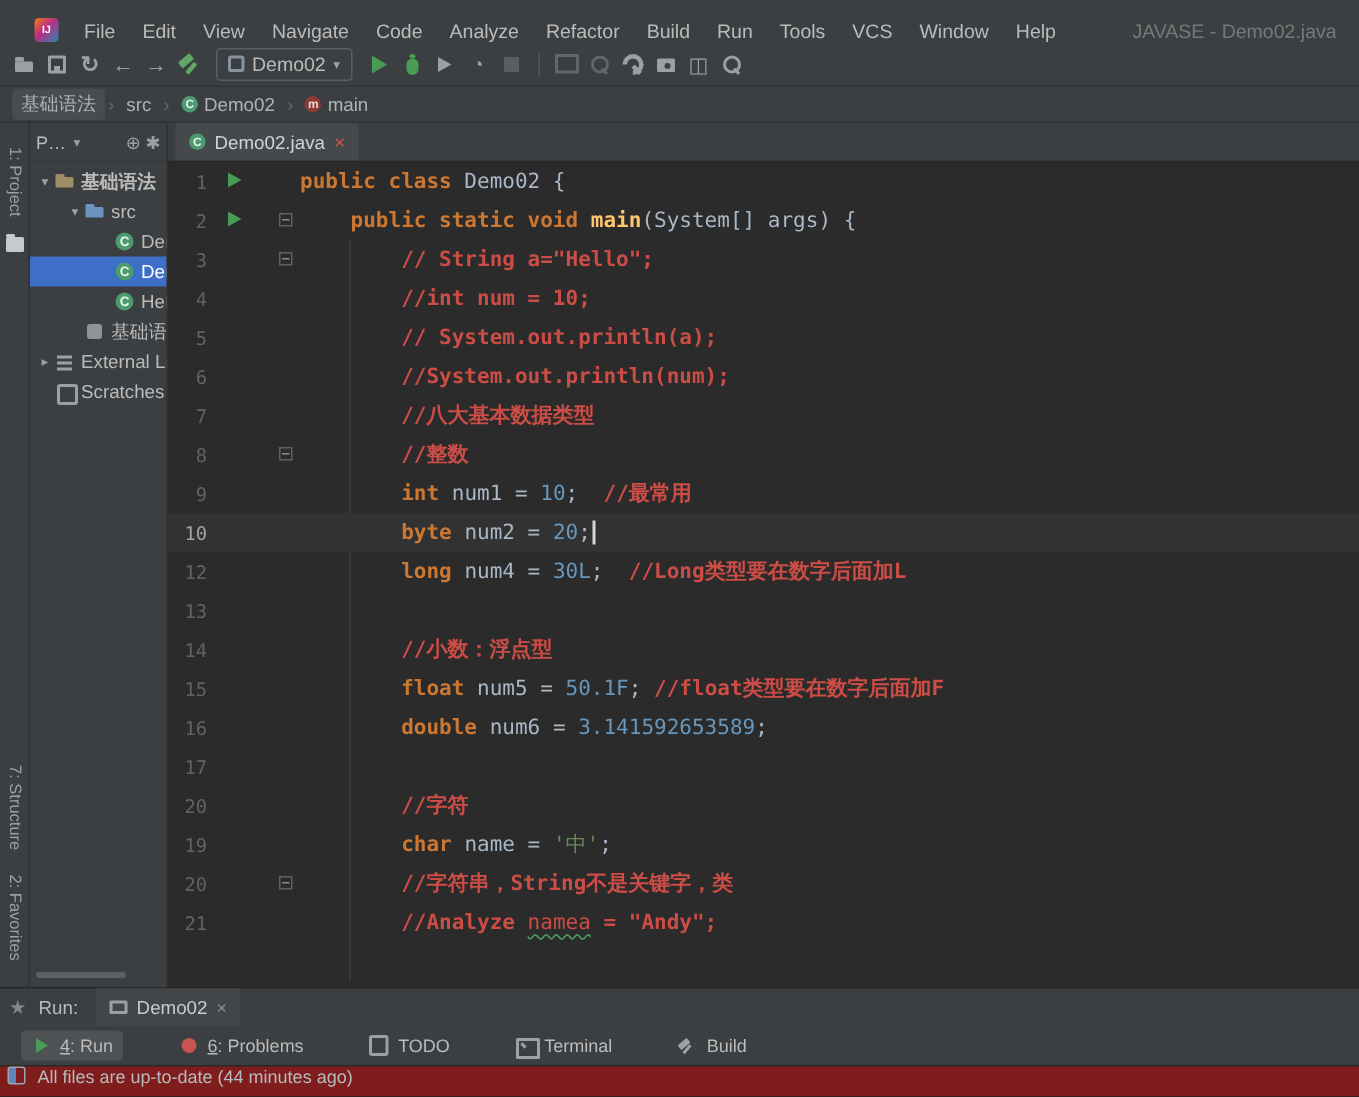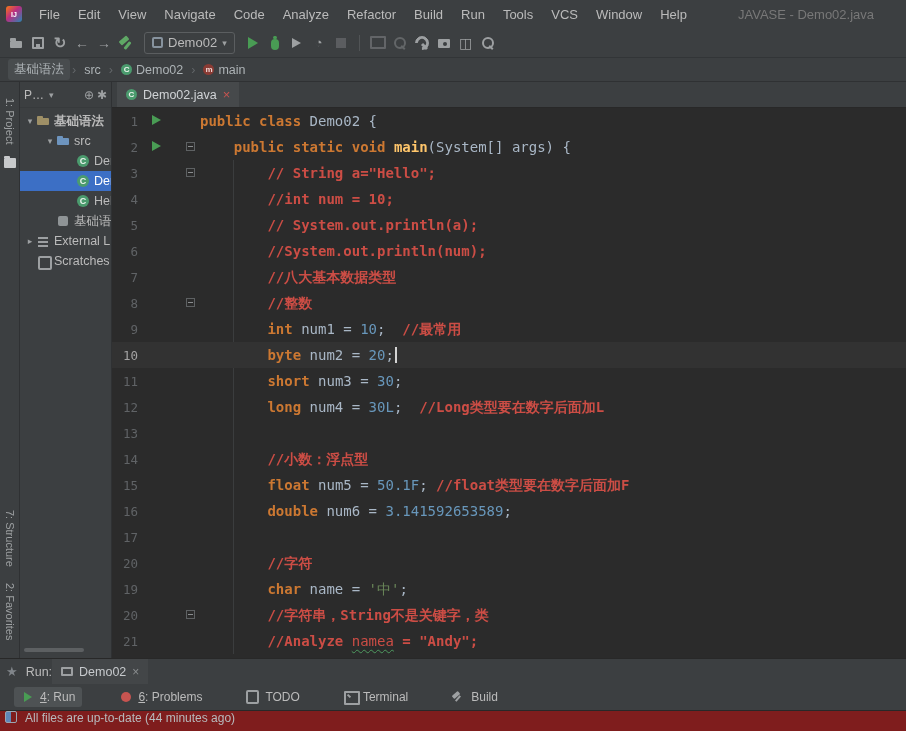--- a/index.html
+++ b/index.html
@@ -6,21 +6,21 @@
     --c-kw:#cc7832; --c-cm:#cc4d45; --c-num:#6897bb; --c-str:#6a8759;
     --c-fn:#ffc66b; --c-pl:#a9b7c6; --c-sel:#3c6fc5; --c-green:#499c54; --c-red:#c75450;
   }
   *{box-sizing:border-box;margin:0;padding:0}
   html,body{background:#1e1e1e}
   .app{position:relative;width:906px;height:731px;overflow:hidden;background:#2b2b2b;
        font-family:"Liberation Sans",sans-serif;color:#bbbbbb;font-size:13px;-webkit-font-smoothing:antialiased}
   .abs{position:absolute;left:0;right:0}
 
   
-  .menubar{top:0;height:28px;background:#3c3f41;display:flex;align-items:center;padding-left:6px}
+  .menubar{top:0;height:28px;background:#3c3f41;display:flex;align-items:flex-end;padding-left:23px}
   .logo{width:16px;height:16px;border-radius:3px;margin-right:8px;flex:none;
         background:linear-gradient(135deg,#f97a12,#b92d82 45%,#2788b5);display:flex;align-items:center;justify-content:center;
         color:#fff;font-size:7px;font-weight:bold}
   .menu-item{padding:4px 9px;color:#bbbbbb;cursor:default}
   .win-title{margin-left:42px;color:#787878}
 
   
   .toolbar{top:28px;height:30px;background:#3c3f41;display:flex;align-items:center;padding-left:6px;gap:2px;border-bottom:1px solid #323537}
   .ic{width:20px;height:20px;position:relative;display:inline-flex;align-items:center;justify-content:center;
       border-radius:3px;color:#9da0a2;flex:none;cursor:default}
@@ -119,29 +119,29 @@
   .s-cmu{color:var(--c-cm);font-weight:normal;text-decoration:underline wavy #4e9a5f;text-decoration-thickness:1px;text-underline-offset:3px}
   .s-num{color:var(--c-num)}
   .s-str{color:var(--c-str)}
   .s-fn{color:var(--c-fn);font-weight:bold}
   .s-pl{color:var(--c-pl)}
   .caret{display:inline-block;width:2px;height:16px;background:#d4d4d4;vertical-align:text-bottom;margin-left:1px}
 
   
   .run-row{top:658px;height:26px;background:#3c3f41;border-top:1px solid #282828;display:flex;align-items:center}
   .fav-star{color:#80858a;font-size:13px;margin:0 8px 0 6px;cursor:pointer}
-  .run-label{color:#bbbbbb;font-size:12.5px;cursor:default}
+  .run-label{color:#bbbbbb;font-size:12.5px;margin-right:12px;cursor:default}
   .run-tab{display:flex;align-items:center;gap:6px;height:100%;padding:0 9px;background:#434648;cursor:default}
   .rt-icon{width:12px;height:9px;border:2px solid #9da0a2;border-radius:1px;flex:none}
   .rt-label{font-size:12.5px;color:#c7cacd}
   .rt-close{color:#8a8d8f;font-size:12px;cursor:pointer}
 
   
   .bottom-bar{top:684px;height:26px;background:#3c3f41;display:flex;align-items:center;gap:30px;padding-left:14px;font-size:12px}
-  .bb-item{display:flex;gap:6px;padding:3px 7px;border-radius:3px;cursor:pointer;color:#bbbbbb}
+  .bb-item{display:flex;align-items:center;gap:6px;padding:3px 7px;border-radius:3px;cursor:pointer;color:#bbbbbb}
   .bb-item.active{background:#4e5254}
   .mn{text-decoration:underline}
   .bic{width:13px;height:13px;position:relative;display:inline-flex;align-items:center;justify-content:center;flex:none}
   .bic-play::before{content:"";width:0;height:0;border-left:8px solid var(--c-green);border-top:5px solid transparent;border-bottom:5px solid transparent}
   .bic-error::before{content:"";width:10px;height:10px;border-radius:50%;background:var(--c-red)}
   .bic-todo::before{content:"";width:10px;height:10px;border:2px solid #9da0a2;border-radius:2px}
   .bic-terminal::before{content:"";position:absolute;left:0;top:1px;width:12px;height:10px;border:2px solid #9da0a2;border-radius:1px}
   .bic-terminal::after{content:"";position:absolute;left:3px;top:5px;width:4px;height:2px;background:#9da0a2;transform:rotate(45deg)}
   .bic-hammer::before{content:"";position:absolute;left:0;top:3px;width:8px;height:4px;background:#9da0a2;border-radius:1px;transform:rotate(-40deg)}
   .bic-hammer::after{content:"";position:absolute;left:5px;top:5px;width:2px;height:7px;background:#9da0a2;transform:rotate(40deg)}
@@ -343,25 +343,20 @@
             <span class="ln">9</span>
             <span class="gut"></span>
             <span class="codetext"><span class="s-pl">        </span><span class="s-kw">int</span><span class="s-pl"> num1 = </span><span class="s-num">10</span><span class="s-pl">;  </span><span class="s-cm">//最常用</span></span>
           </div>
           <div class="code-row current">
             <span class="ln">10</span>
             <span class="gut"></span>
             <span class="codetext"><span class="s-pl">        </span><span class="s-kw">byte</span><span class="s-pl"> num2 = </span><span class="s-num">20</span><span class="s-pl">;</span><span class="caret"></span></span>
           </div>
           <div class="code-row">
-            <span class="ln">11</span>
-            <span class="gut"></span>
-            <span class="codetext"><span class="s-pl">        </span><span class="s-kw">short</span><span class="s-pl"> num3 = </span><span class="s-num">30</span><span class="s-pl">;</span></span>
-          </div>
-          <div class="code-row">
             <span class="ln">12</span>
             <span class="gut"></span>
             <span class="codetext"><span class="s-pl">        </span><span class="s-kw">long</span><span class="s-pl"> num4 = </span><span class="s-num">30L</span><span class="s-pl">;  </span><span class="s-cm">//Long类型要在数字后面加L</span></span>
           </div>
           <div class="code-row">
             <span class="ln">13</span>
             <span class="gut"></span>
             <span class="codetext"></span>
           </div>
           <div class="code-row">

